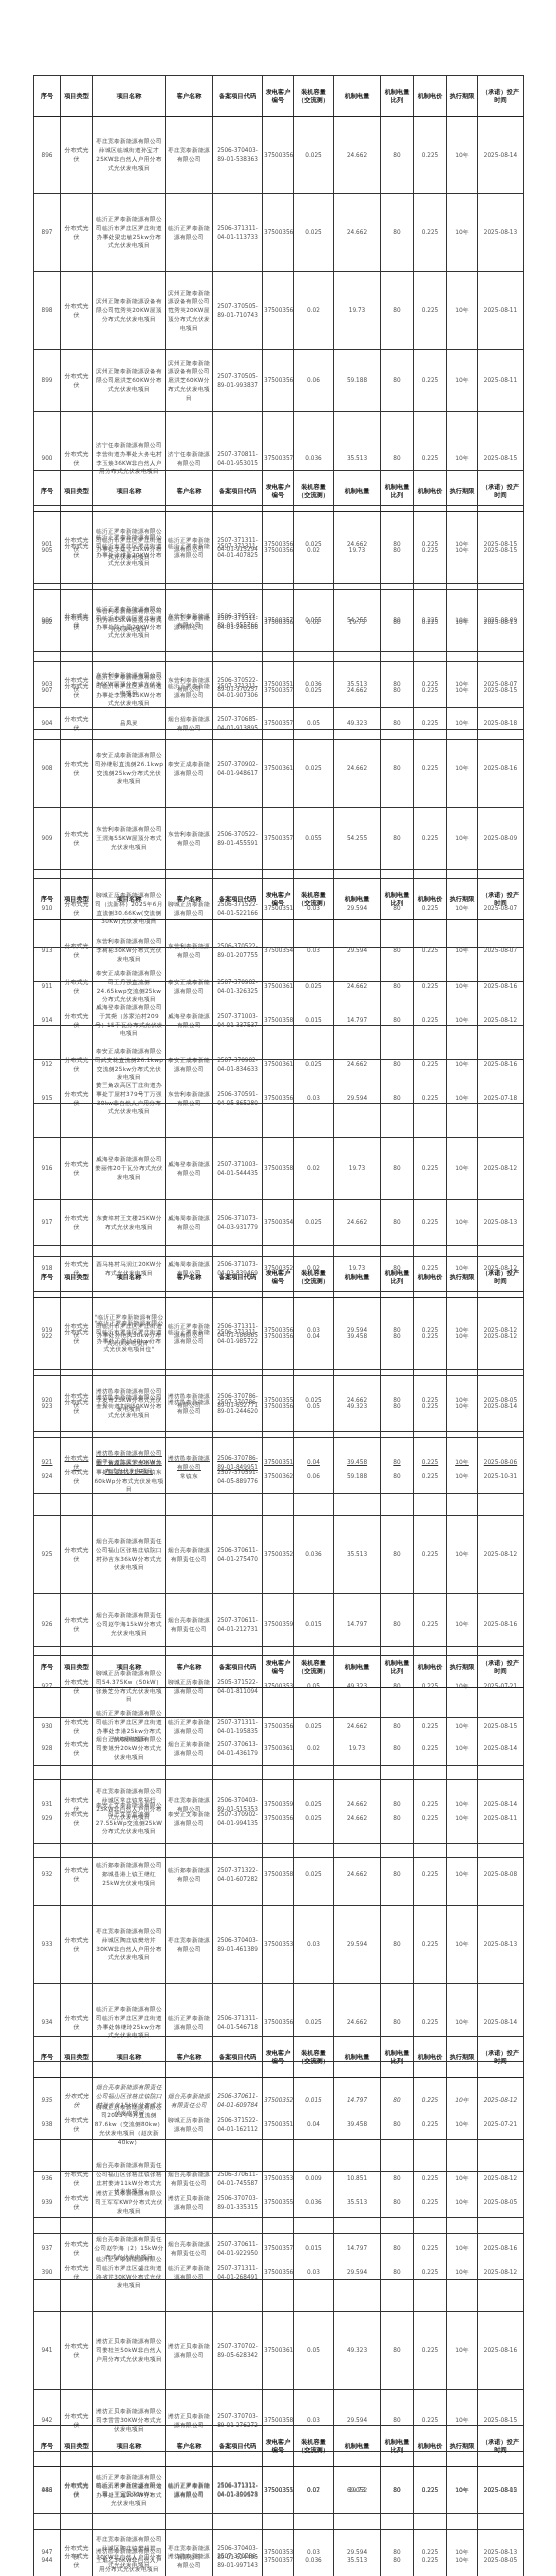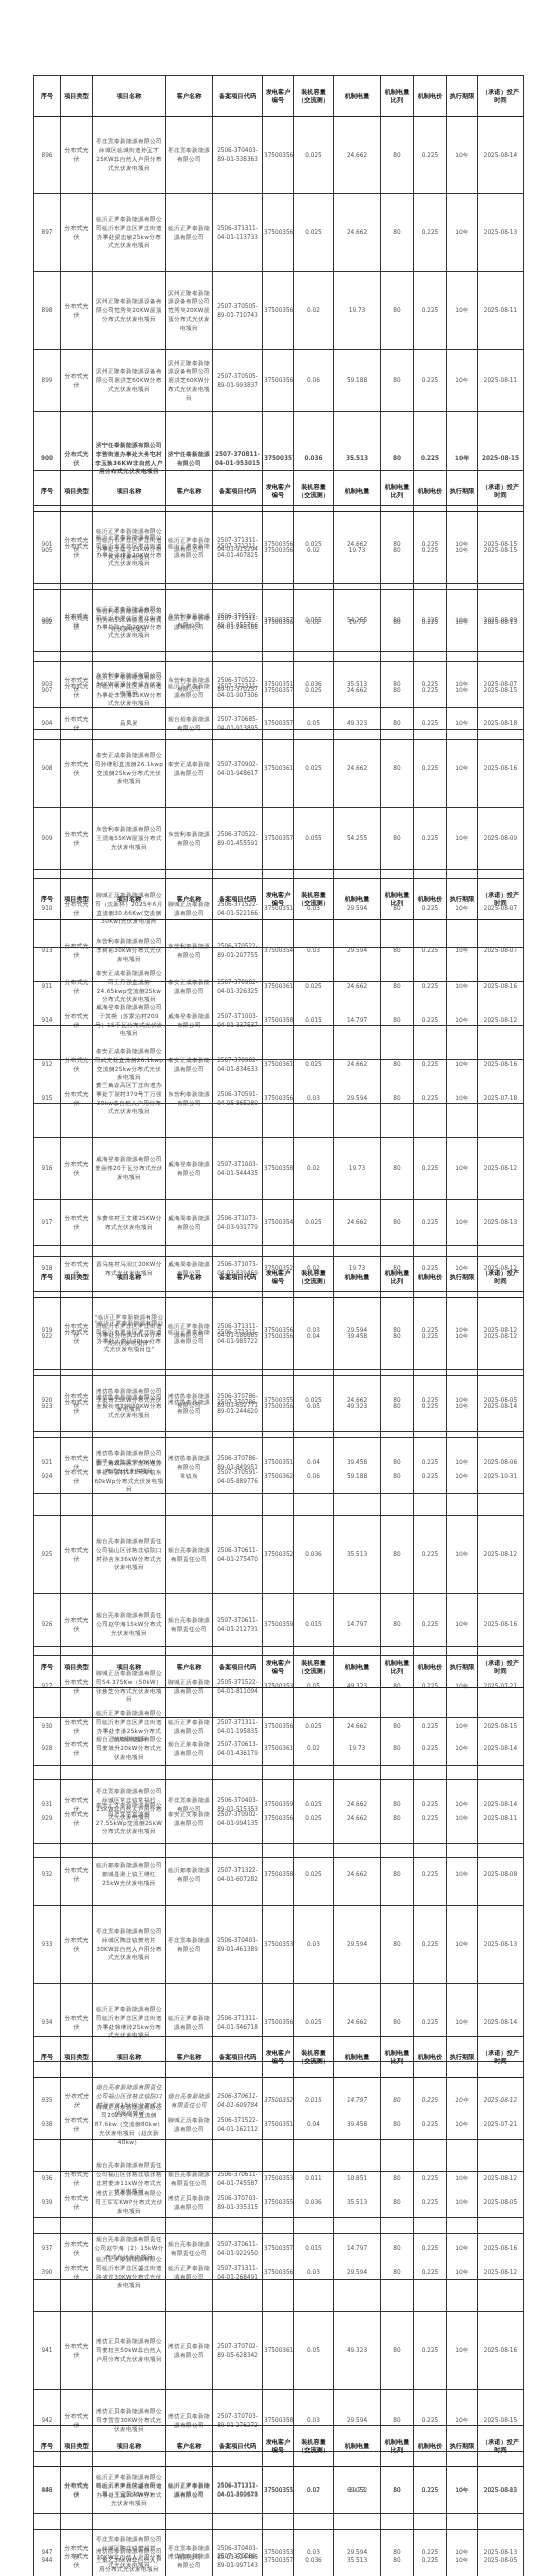--- a/index.html
+++ b/index.html
@@ -103,21 +103,21 @@
             <td class="cust">滨州正隆泰新能源设备有限公司扈洪芝60KW分布式光伏发电项目</td>
             <td class="num">2507-370505-89-01-993837</td>
             <td class="num">3750035630139</td>
             <td class="num">0.06</td>
             <td class="num">59.188</td>
             <td class="num">80</td>
             <td class="num">0.225</td>
             <td>10年</td>
             <td class="num">2025-08-11</td>
           </tr>
-          <tr class="r" style="height: 94px; font-weight: bold;">
+          <tr class="r" style="height: 94px;">
             <td class="num">900</td>
             <td>分布式光伏</td>
             <td class="name">济宁任泰新能源有限公司李营街道办事处大务屯村李玉焕36KW非自然人户用分布式光伏发电项目</td>
             <td class="cust">济宁任泰新能源有限公司</td>
             <td class="num">2507-370811-04-01-953015</td>
             <td class="num">3750035715765</td>
             <td class="num">0.036</td>
             <td class="num">35.513</td>
             <td class="num">80</td>
             <td class="num">0.225</td>
@@ -469,21 +469,21 @@
             <td class="cust">潍坊邑泰新能源有限公司</td>
             <td class="num">2506-370786-89-01-652771</td>
             <td class="num">3750035531011</td>
             <td class="num">0.025</td>
             <td class="num">24.662</td>
             <td class="num">80</td>
             <td class="num">0.225</td>
             <td>10年</td>
             <td class="num">2025-08-05</td>
           </tr>
-          <tr class="r" style="height: 62px;">
+          <tr class="r" style="height: 62px; text-decoration: underline;">
             <td class="num">921</td>
             <td>分布式光伏</td>
             <td class="name">潍坊邑泰新能源有限公司围子街道陈素荣40KW分布式光伏发电项目</td>
             <td class="cust">潍坊邑泰新能源有限公司</td>
             <td class="num">2506-370786-89-01-849951</td>
             <td class="num">3750035183388</td>
             <td class="num">0.04</td>
             <td class="num">39.458</td>
             <td class="num">80</td>
             <td class="num">0.225</td>
@@ -758,21 +758,21 @@
             <td>10年</td>
             <td class="num">2025-08-12</td>
           </tr>
           <tr class="r" style="height: 78px;">
             <td class="num">936</td>
             <td>分布式光伏</td>
             <td class="name">烟台亮泰新能源有限责任公司福山区张格庄镇张格庄村姜涛11kW分布式光伏发电项目</td>
             <td class="cust">烟台亮泰新能源有限责任公司</td>
             <td class="num">2506-370611-04-01-745587</td>
             <td class="num">3750035352585</td>
-            <td class="num">0.011</td>
+            <td class="num">0.009</td>
             <td class="num">10.851</td>
             <td class="num">80</td>
             <td class="num">0.225</td>
             <td>10年</td>
             <td class="num">2025-08-12</td>
           </tr>
           <tr class="r" style="height: 62px;">
             <td class="num">937</td>
             <td>分布式光伏</td>
             <td class="name">烟台亮泰新能源有限责任公司赵学海（2）15kW分布式光伏发电项目</td>

